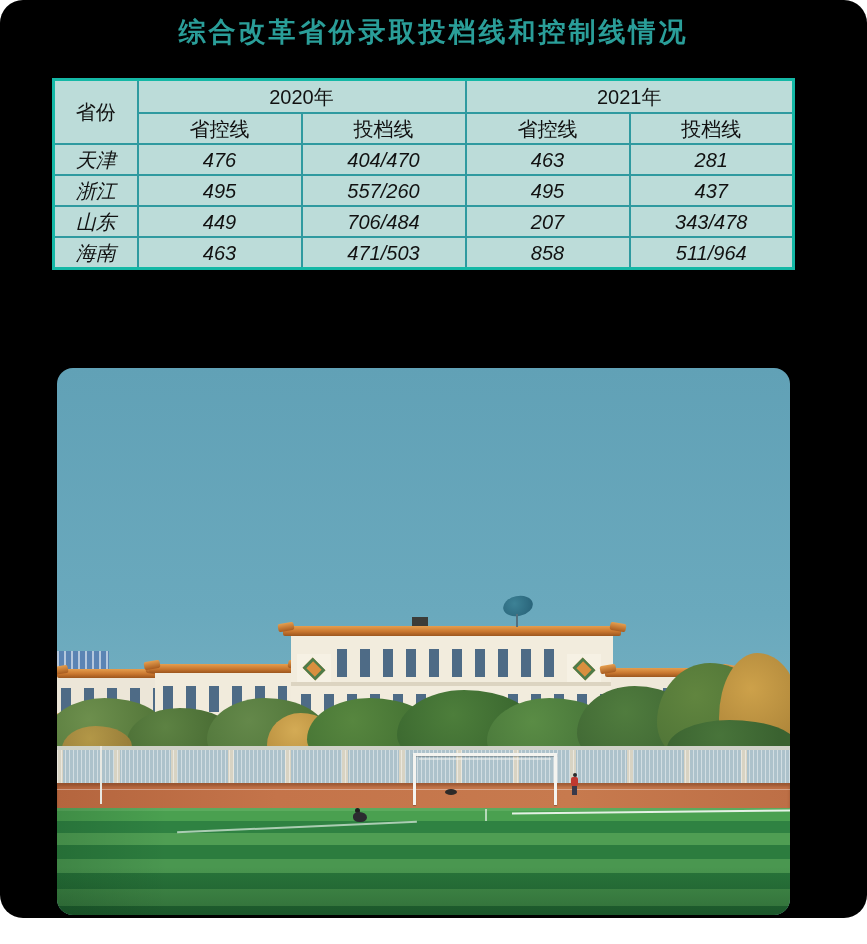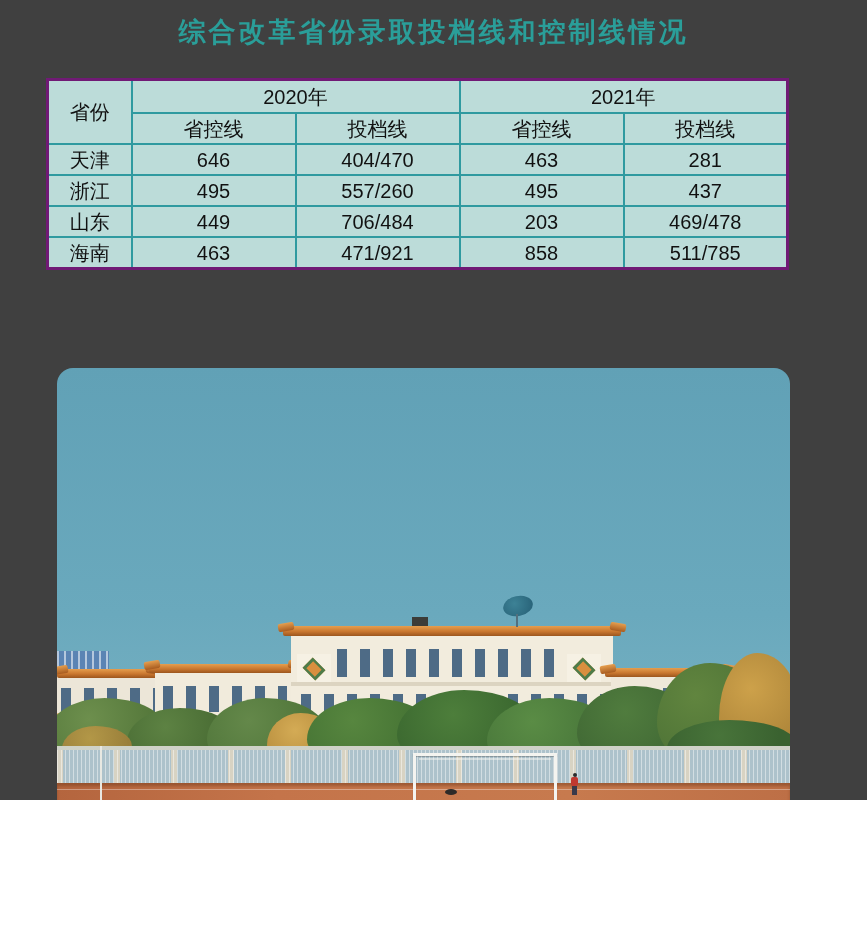--- a/index.html
+++ b/index.html
@@ -1,39 +1,40 @@
 <!DOCTYPE html>
 <html><head>
 <meta charset="utf-8">
 <style>
   html,body{margin:0;padding:0;background:#ffffff;}
   .page{
-    position:relative;width:867px;height:800px;background:#404040;overflow:hidden;
+    position:relative;width:867px;height:918px;background:#000000;overflow:hidden;
     font-family:"Liberation Sans","DejaVu Sans",sans-serif;
+    border-radius:23px;
   }
   
   .title{
     position:absolute;left:0;top:14px;width:867px;text-align:center;
     font-size:27px;font-weight:bold;color:#2a9e99;letter-spacing:3px;margin:0;
   }
   
   table.scores{
-    position:absolute;left:46px;top:78px;border-collapse:collapse;
-    border:3px solid #701a75;table-layout:fixed;width:741px;
+    position:absolute;left:52px;top:78px;border-collapse:collapse;
+    border:3px solid #14b8a6;table-layout:fixed;width:741px;
   }
   table.scores td,table.scores th{
     border:2px solid #2f9aa0;background:#bcdcd9;color:#111;
     text-align:center;vertical-align:middle;font-weight:normal;
     font-size:20px;padding:0;line-height:1;
   }
   .col-prov{width:84px;}
   .col-val{width:164px;}
   tr.hrow1 td{height:31px;}
   tr.hrow2 td{height:29px;}
-  tr.drow td{height:29px;}
+  tr.drow td{height:29px;font-style:italic;}
   
   .photo{
     position:absolute;left:57px;top:368px;width:733px;height:547px;
     border-radius:16px;overflow:hidden;
   }
   .photo *{position:absolute;}
   .sky{inset:0;background:linear-gradient(180deg,#61a1b6 0%,#6aa9bd 45%,#77b1c2 72%,#83b9c8 100%);}
   .wall{background:#f1ebdc;}
   .cornice{height:9px;background:linear-gradient(180deg,#e59e4e 0%,#c9772f 55%,#9c561e 100%);border-radius:2px;}
   .cornice::before,.cornice::after{
@@ -100,45 +101,45 @@
       <td colspan="2">2021年</td>
     </tr>
     <tr class="hrow2">
       <td>省控线</td>
       <td>投档线</td>
       <td>省控线</td>
       <td>投档线</td>
     </tr>
     <tr class="drow">
       <td>天津</td>
-      <td>646</td>
+      <td>476</td>
       <td>404/470</td>
       <td>463</td>
       <td>281</td>
     </tr>
     <tr class="drow">
       <td>浙江</td>
       <td>495</td>
       <td>557/260</td>
       <td>495</td>
       <td>437</td>
     </tr>
     <tr class="drow">
       <td>山东</td>
       <td>449</td>
       <td>706/484</td>
-      <td>203</td>
-      <td>469/478</td>
+      <td>207</td>
+      <td>343/478</td>
     </tr>
     <tr class="drow">
       <td>海南</td>
       <td>463</td>
-      <td>471/921</td>
+      <td>471/503</td>
       <td>858</td>
-      <td>511/785</td>
+      <td>511/964</td>
     </tr>
   </tbody>
     </table>
 
   <div class="photo">
     <div class="sky"></div>
 
     <div style="left:0;top:283px;width:52px;height:27px;background:#5b84b4;
                 background-image:repeating-linear-gradient(90deg,rgba(255,255,255,.55) 0 2px,rgba(0,0,0,0) 2px 7px);"></div>
 

